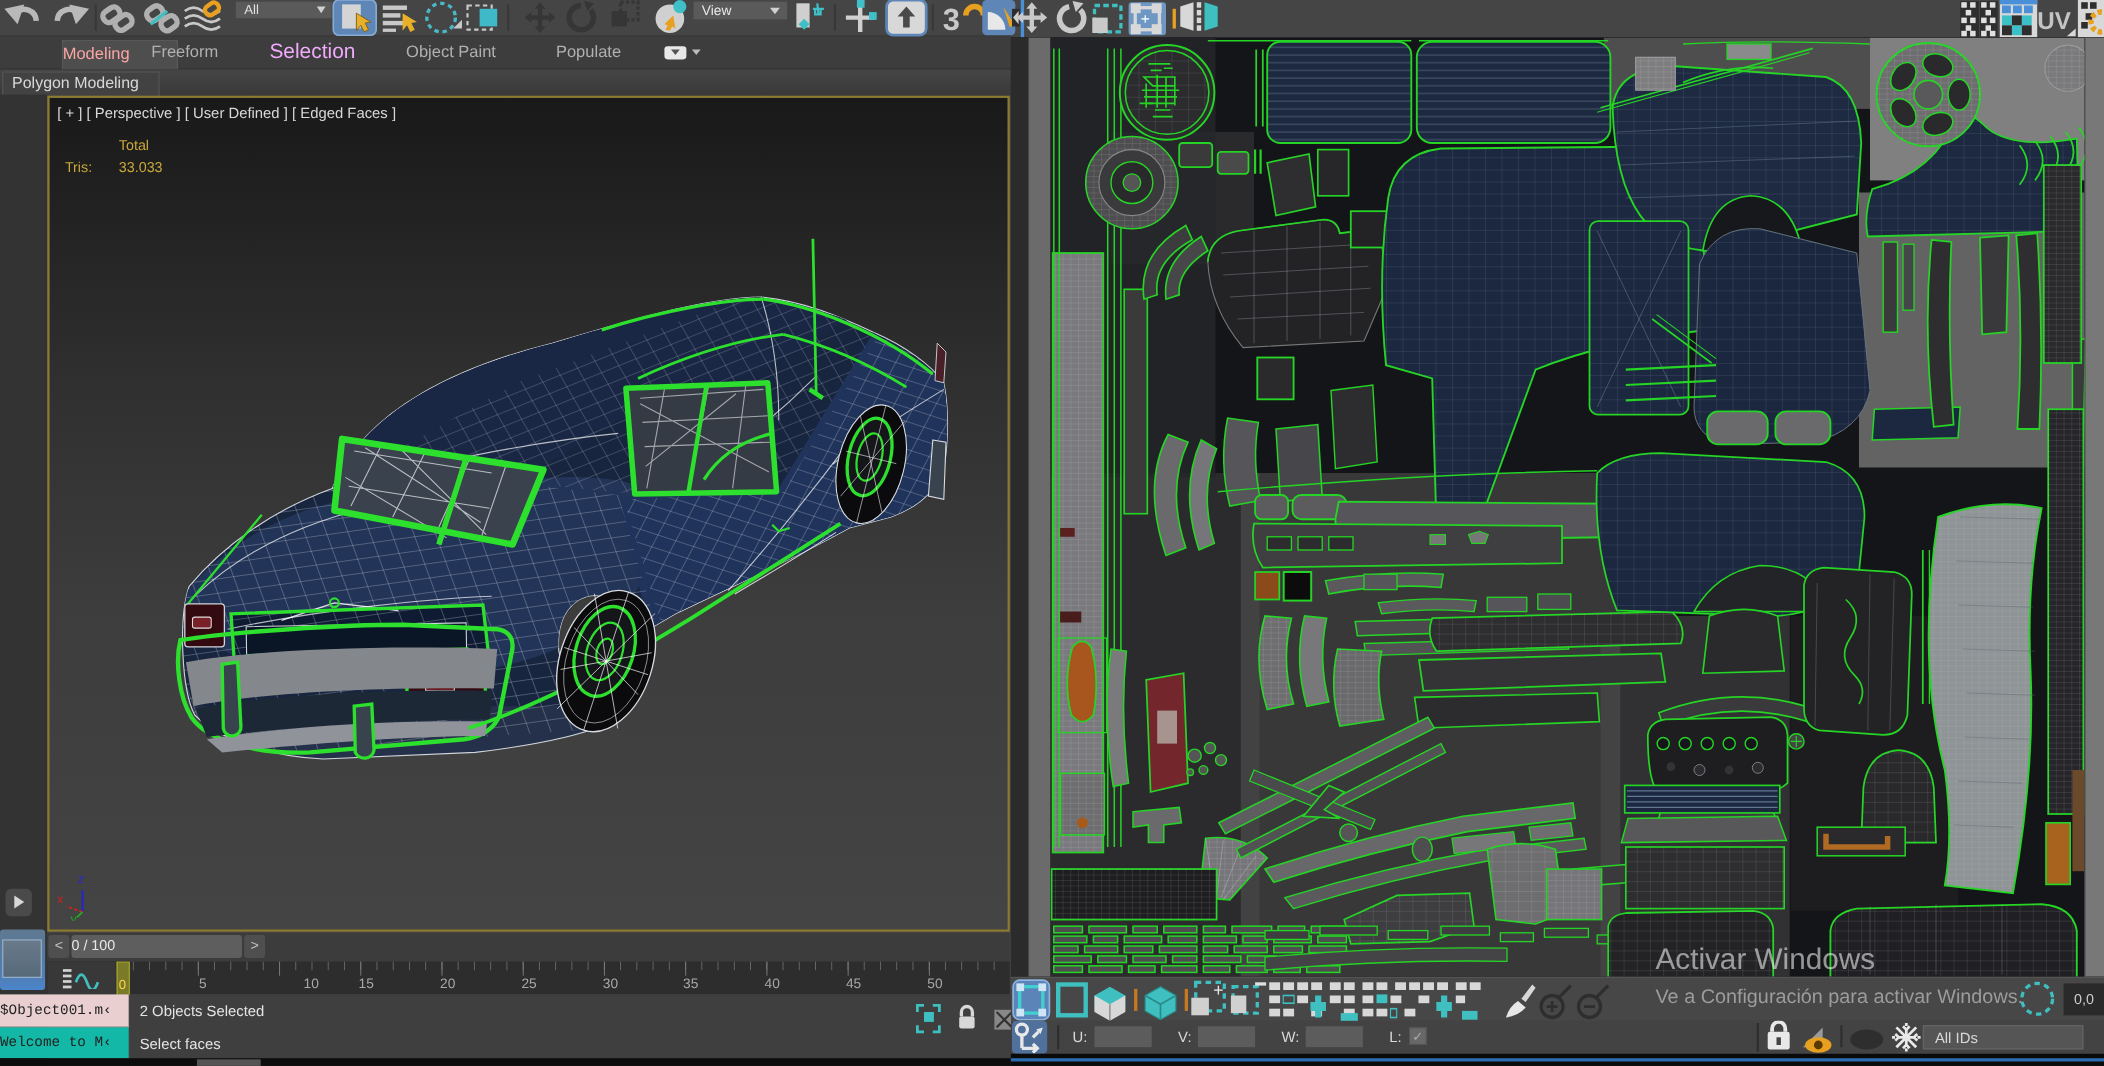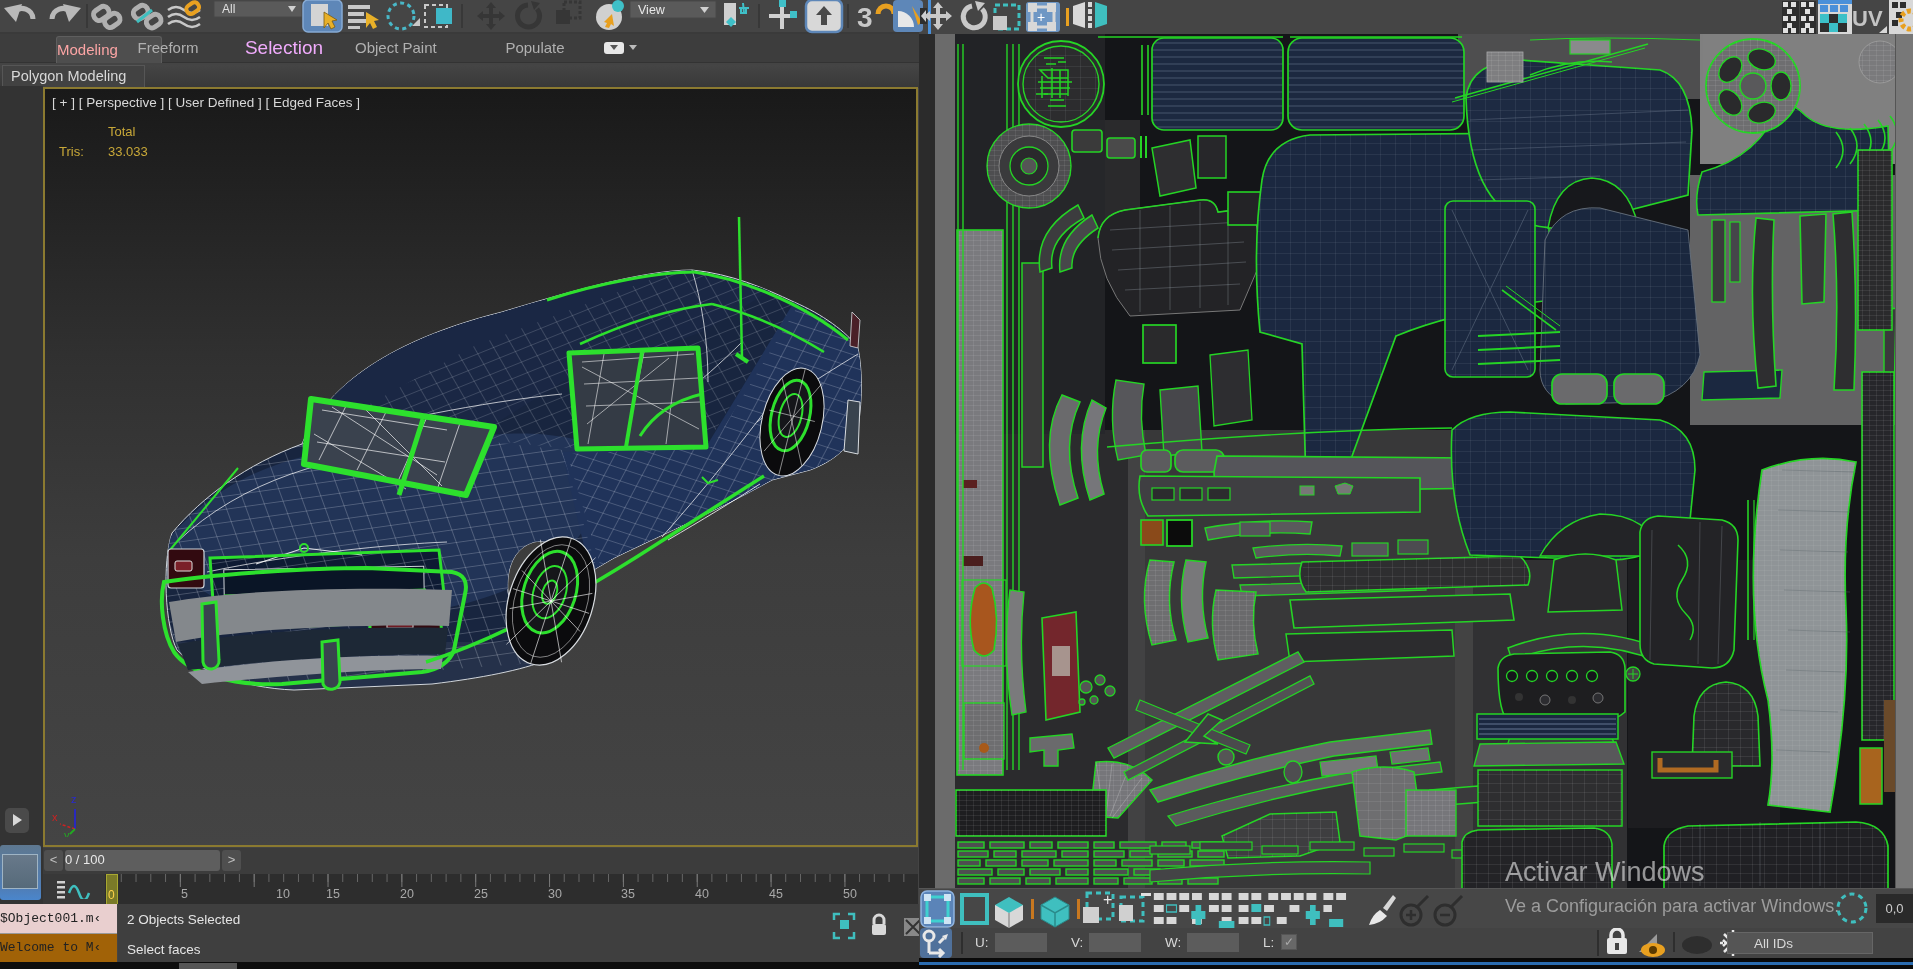--- a/index.html
+++ b/index.html
@@ -181,21 +181,21 @@
         <rect x="1896" y="12" width="6" height="6"></rect>
         <rect x="1892" y="20" width="6" height="6"></rect>
       </g>
   <circle cx="1910" cy="20" r="9" fill="none" stroke="#e8a020" stroke-width="5" stroke-dasharray="4 2.5"></circle>
 </svg>
 
 <div class="abs" style="left:0px;top:34px;width:919px;height:28px;background:#3d3d3d;border-bottom:1px solid #333;">
   <div class="abs" style="left:8px;top:2px;width:104px;height:26px;background:#4e4e4e;border:1px solid #5e5e5e;border-bottom:none;border-radius:3px 3px 0 0;color:#fca5a5;font-size:15px;line-height:25px;margin-left:48px;">Modeling</div>
   <div class="abs" style="left:120px;top:0;width:96px;color:#b0b0b0;font-size:15px;text-align:center;line-height:27px;">Freeform</div>
   <div class="abs" style="left:234px;top:0;width:100px;color:#f0abfc;font-size:19px;text-align:center;line-height:27px;">Selection</div>
-  <div class="abs" style="left:355px;top:0;width:110px;color:#b0b0b0;font-size:15px;line-height:27px;">Object Paint</div>
+  <div class="abs" style="left:355px;top:0;width:110px;color:#b0b0b0;font-size:15px;text-align:center;line-height:27px;">Object Paint</div>
   <div class="abs" style="left:485px;top:0;width:100px;color:#b0b0b0;font-size:15px;text-align:center;line-height:27px;">Populate</div>
   <div class="abs" style="left:604px;top:8px;width:20px;height:12px;background:#e8e8e8;border-radius:3px;"></div>
   <div class="abs" style="left:610px;top:11px;width:0;height:0;border-left:4px solid transparent;border-right:4px solid transparent;border-top:5px solid #555;"></div>
   <div class="abs" style="left:629px;top:11px;width:0;height:0;border-left:4px solid transparent;border-right:4px solid transparent;border-top:5px solid #bbb;"></div>
 </div>
 
 <div class="abs" style="left:0px;top:65px;width:919px;height:23px;background:linear-gradient(#454545,#383838);">
   <div class="abs" style="left:2px;top:0;width:133px;height:22px;background:#424242;border:1px solid #565656;color:#d8d8d8;font-size:14.5px;padding-left:8px;line-height:21px;">Polygon Modeling</div>
 </div>
 
@@ -381,21 +381,21 @@
     <rect x="40" y="12" width="14" height="11" rx="2" fill="#d8d8d8"></rect>
     <path d="M 42 12 v -4 a 5 5 0 0 1 10 0 v 4" stroke="#d8d8d8" stroke-width="3" fill="none"></path>
     <rect x="72" y="6" width="18" height="18" fill="#888"></rect>
     <path d="M 74 8 l 14 14 m 0 -14 l -14 14" stroke="#333" stroke-width="2"></path>
   </svg>
 </div>
 
 <div class="abs" style="left:0;top:904px;width:117px;height:29px;background:#e9cfcf;border-bottom:1px solid #999;overflow:hidden;">
   <div style="color:#222;font-family:'Liberation Mono',monospace;font-size:13px;line-height:29px;white-space:nowrap;">$Object001.m‹</div>
 </div>
-<div class="abs" style="left:0;top:934px;width:117px;height:28px;background:#a16207;overflow:hidden;">
+<div class="abs" style="left:0;top:934px;width:117px;height:28px;background:#14b8a6;overflow:hidden;">
   <div style="color:#222;font-family:'Liberation Mono',monospace;font-size:13px;line-height:27px;white-space:nowrap;">Welcome to M‹</div>
 </div>
 
 <div class="abs" style="left:0;top:962px;width:919px;height:7px;background:#0d0d0d;"></div>
 <div class="abs" style="left:179px;top:963px;width:58px;height:6px;background:#555;"></div>
 
 <div class="abs" style="left:919px;top:34px;width:994px;height:854px;background:#161616;overflow:hidden;">
   <div class="abs" style="left:0;top:0;width:16px;height:854px;background:#2b2b2b;"></div>
   <div class="abs" style="left:16px;top:0;width:20px;height:854px;background:#6b6b6b;"></div>
   <div class="abs" style="left:976px;top:0;width:18px;height:854px;background:#787878;border-left:1px solid #555;"></div>
@@ -821,20 +821,20 @@
     <ellipse cx="48" cy="22" rx="12" ry="7" fill="#e8a020"></ellipse>
     <circle cx="48" cy="22" r="4" fill="#5a3a00"></circle>
     <rect x="68" y="4" width="2" height="20" fill="#2e2e2e"></rect>
     <ellipse cx="92" cy="17" rx="15" ry="9" fill="#2e2e2e"></ellipse>
     <g stroke="#e8e8e8" stroke-width="2.5">
       <path d="M 128 2 v 26 M 115 15 h 26 M 119 6 l 18 18 M 137 6 l -18 18"></path>
       <path d="M 125 5 l 3 3 l 3 -3 M 125 25 l 3 -3 l 3 3 M 118 12 l 3 3 l -3 3 M 138 12 l -3 3 l 3 3"></path>
     </g>
     <rect x="150" y="4" width="2" height="20" fill="#2e2e2e"></rect>
   </svg>
-  <div class="abs" style="left:808px;top:4px;width:146px;height:22px;background:#555;border:1px solid #666;color:#d8d8d8;font-size:13.5px;padding-left:26px;line-height:21px;box-sizing:border-box;">All IDs</div>
+  <div class="abs" style="left:829px;top:4px;width:146px;height:22px;background:#555;border:1px solid #666;color:#d8d8d8;font-size:13.5px;padding-left:10px;line-height:21px;box-sizing:border-box;">All IDs</div>
 </div>
 
 <div class="abs" style="left:919px;top:958px;width:994px;height:11px;background:#0a0a0a;">
   <div class="abs" style="left:0;top:4px;width:994px;height:3px;background:#2b6cb0;"></div>
 </div>
 
 </div>
 
 </body></html>

